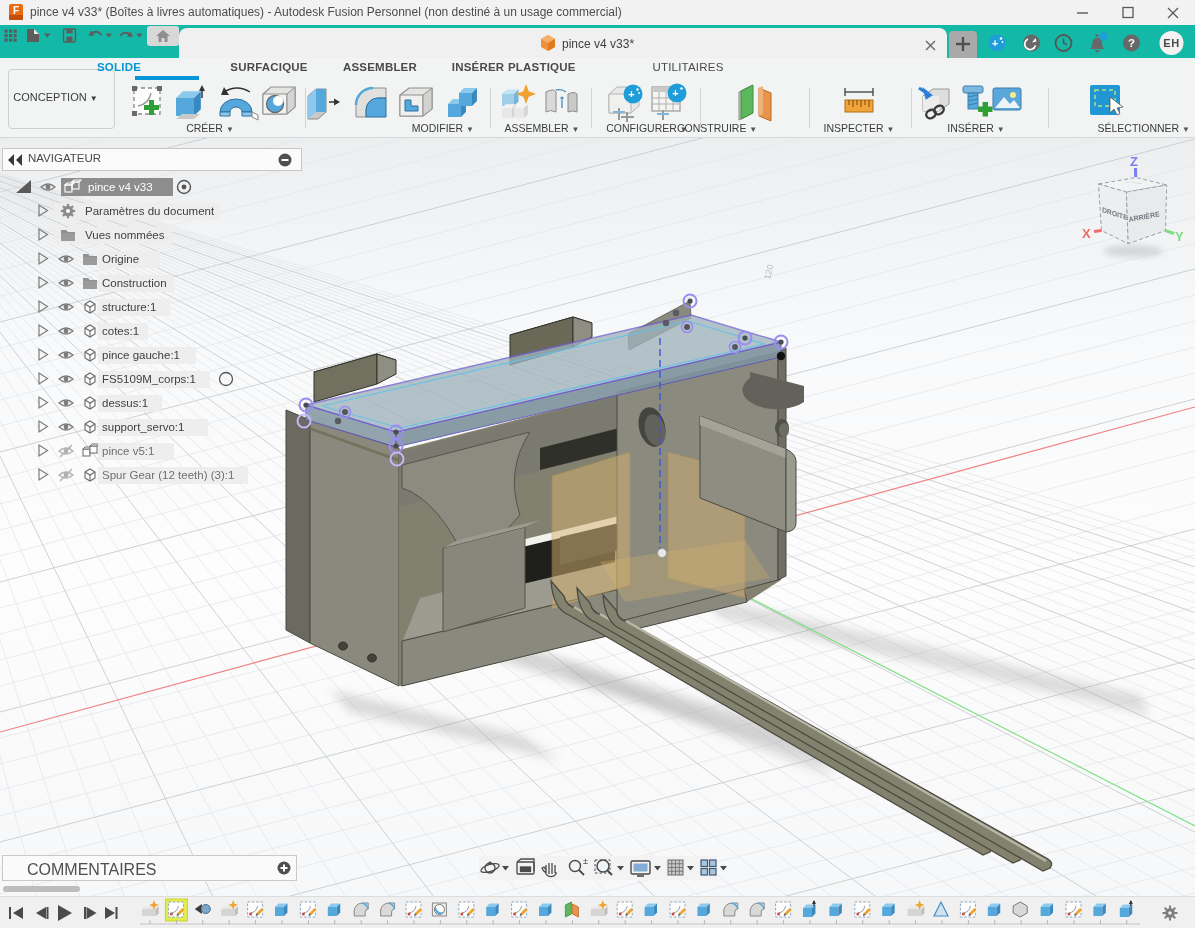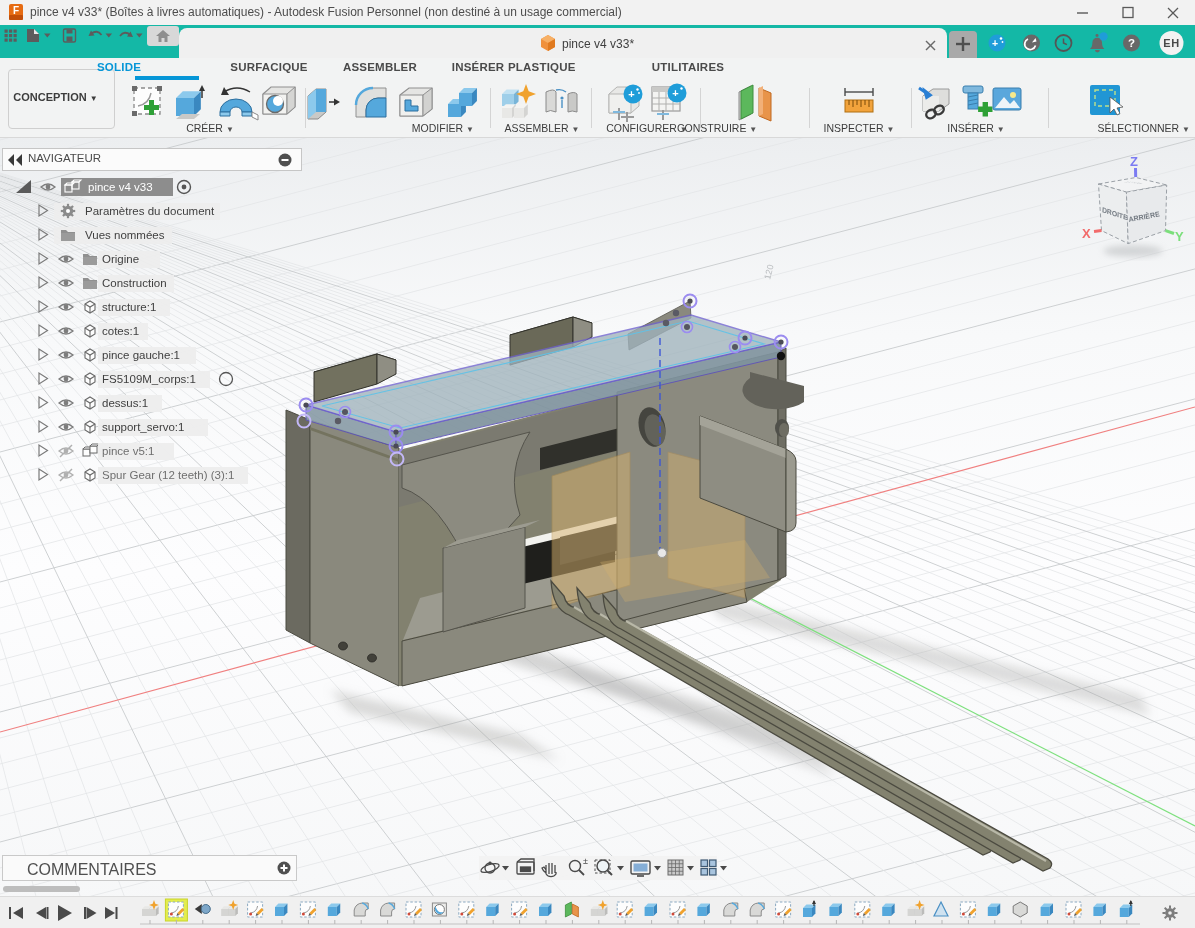--- a/index.html
+++ b/index.html
@@ -726,27 +726,27 @@
       <rect x="7" y="0.5" width="2" height="3.2" fill="#7d7d7d" transform="rotate(90 8 8)"></rect>
       <rect x="7" y="0.5" width="2" height="3.2" fill="#7d7d7d" transform="rotate(135 8 8)"></rect>
       <rect x="7" y="0.5" width="2" height="3.2" fill="#7d7d7d" transform="rotate(180 8 8)"></rect>
       <rect x="7" y="0.5" width="2" height="3.2" fill="#7d7d7d" transform="rotate(225 8 8)"></rect>
       <rect x="7" y="0.5" width="2" height="3.2" fill="#7d7d7d" transform="rotate(270 8 8)"></rect>
       <rect x="7" y="0.5" width="2" height="3.2" fill="#7d7d7d" transform="rotate(315 8 8)"></rect>
     </g>
   </svg>
 <div style="position:absolute;left:0;top:58px;width:1195px;height:79px;background:#f2f3f3;border-bottom:1px solid #d8d8d8"></div>
 <div style="position:absolute;left:8px;top:69px;width:105px;height:58px;background:#f2f3f3;border:1px solid #cfcfcf;border-radius:4px"></div>
-<div style="position:absolute;left:8px;top:91px;width:95px;text-align:center;font-size:11px;font-weight:bold;color:#3c3c3c">CONCEPTION <span style="font-size:8px">▼</span></div>
+<div style="position:absolute;left:8px;top:91px;width:95px;text-align:center;font-size:11px;font-weight:normal;color:#3c3c3c">CONCEPTION <span style="font-size:8px">▼</span></div>
 <div style="position:absolute;left:97px;top:61px;width:140px;text-align:left;font-size:11.5px;font-weight:700;color:#0696d7;letter-spacing:0.2px">SOLIDE</div>
 <div style="position:absolute;left:199px;top:61px;width:140px;text-align:center;font-size:11.5px;font-weight:600;color:#4a4a4a;letter-spacing:0.2px">SURFACIQUE</div>
 <div style="position:absolute;left:310px;top:61px;width:140px;text-align:center;font-size:11.5px;font-weight:600;color:#4a4a4a;letter-spacing:0.2px">ASSEMBLER</div>
 <div style="position:absolute;left:408px;top:61px;width:140px;text-align:center;font-size:11.5px;font-weight:600;color:#4a4a4a;letter-spacing:0.2px">INSÉRER</div>
 <div style="position:absolute;left:508px;top:61px;width:140px;text-align:left;font-size:11.5px;font-weight:600;color:#4a4a4a;letter-spacing:0.2px">PLASTIQUE</div>
-<div style="position:absolute;left:618px;top:61px;width:140px;text-align:center;font-size:11.5px;font-weight:700;color:#4a4a4a;letter-spacing:0.2px">UTILITAIRES</div>
+<div style="position:absolute;left:618px;top:61px;width:140px;text-align:center;font-size:11.5px;font-weight:400;color:#4a4a4a;letter-spacing:0.2px">UTILITAIRES</div>
 <div style="position:absolute;left:135px;top:76px;width:64px;height:3.5px;background:#0696d7"></div>
 <svg width="1195" height="137" style="position:absolute;left:0;top:0px">
     <g transform="translate(132,86)">
       <rect x="2" y="2" width="26" height="26" fill="#fdfdfd" stroke="#8a8a8a" stroke-width="1.3" stroke-dasharray="4,3"></rect>
       <rect x="0" y="0" width="5" height="5" fill="#6a6a6a"></rect>
       <rect x="25" y="0" width="5" height="5" fill="#6a6a6a"></rect>
       <rect x="0" y="25" width="5" height="5" fill="#6a6a6a"></rect>
       <path d="M 6,20 q 11,-2 13,-13" fill="none" stroke="#9a9a9a" stroke-width="1.4"></path>
       <path d="M 19,20 h 5 v 5 h 5 v 5 h -5 v 5 h -5 v -5 h -5 v -5 h 5 z" fill="#2ea036" transform="translate(-2,-6)"></path>
     </g>

